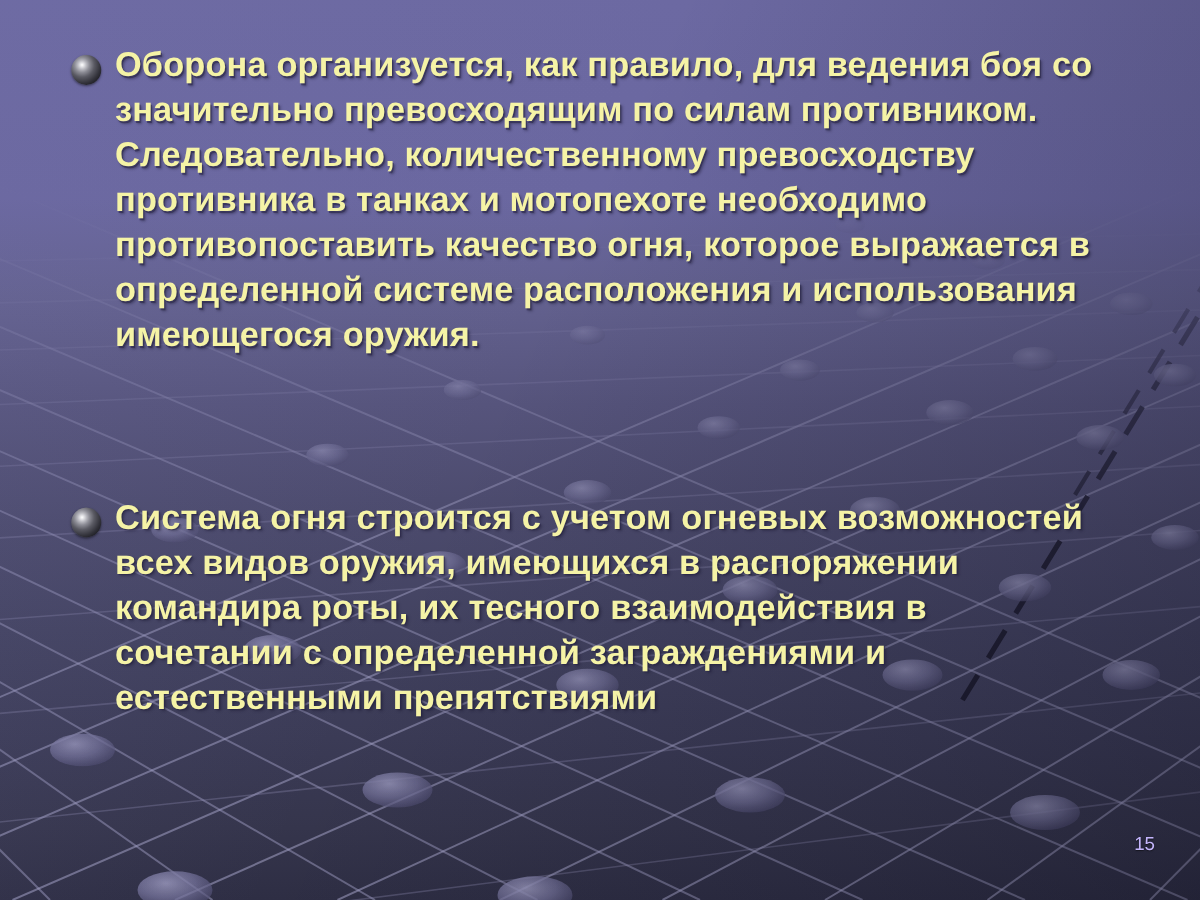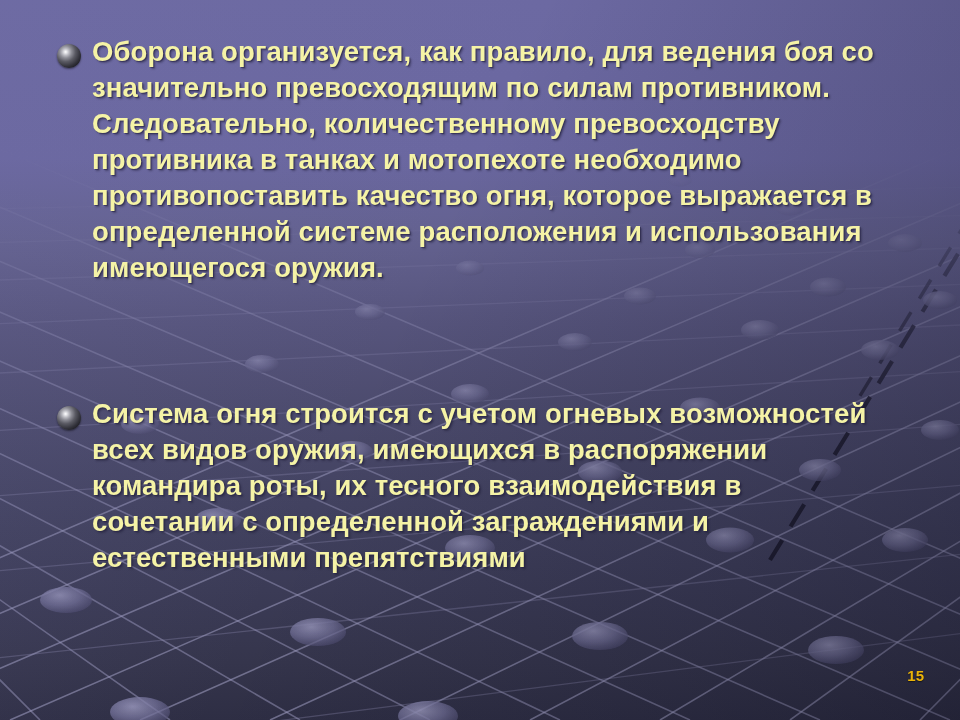--- a/index.html
+++ b/index.html
@@ -99,23 +99,23 @@
     text-shadow:
        1px 1px 0 rgba(40,36,70,0.55),
        2px 2px 2px rgba(25,22,48,0.40);
     white-space: pre-line;
   }
 
   #page-number {
     position: absolute;
     right: 36px;
     bottom: 14px;
-    color: #eab308;
+    color: #c4b5fd;
     font-size: 15px;
-    font-weight: bold;
+    font-weight: normal;
     line-height: 18px;
     text-shadow: 0 1px 1px rgba(0,0,0,0.5);
     text-align: center;
   }
 </style>
 </head>
 <body>
 
 <div id="slide">
 

